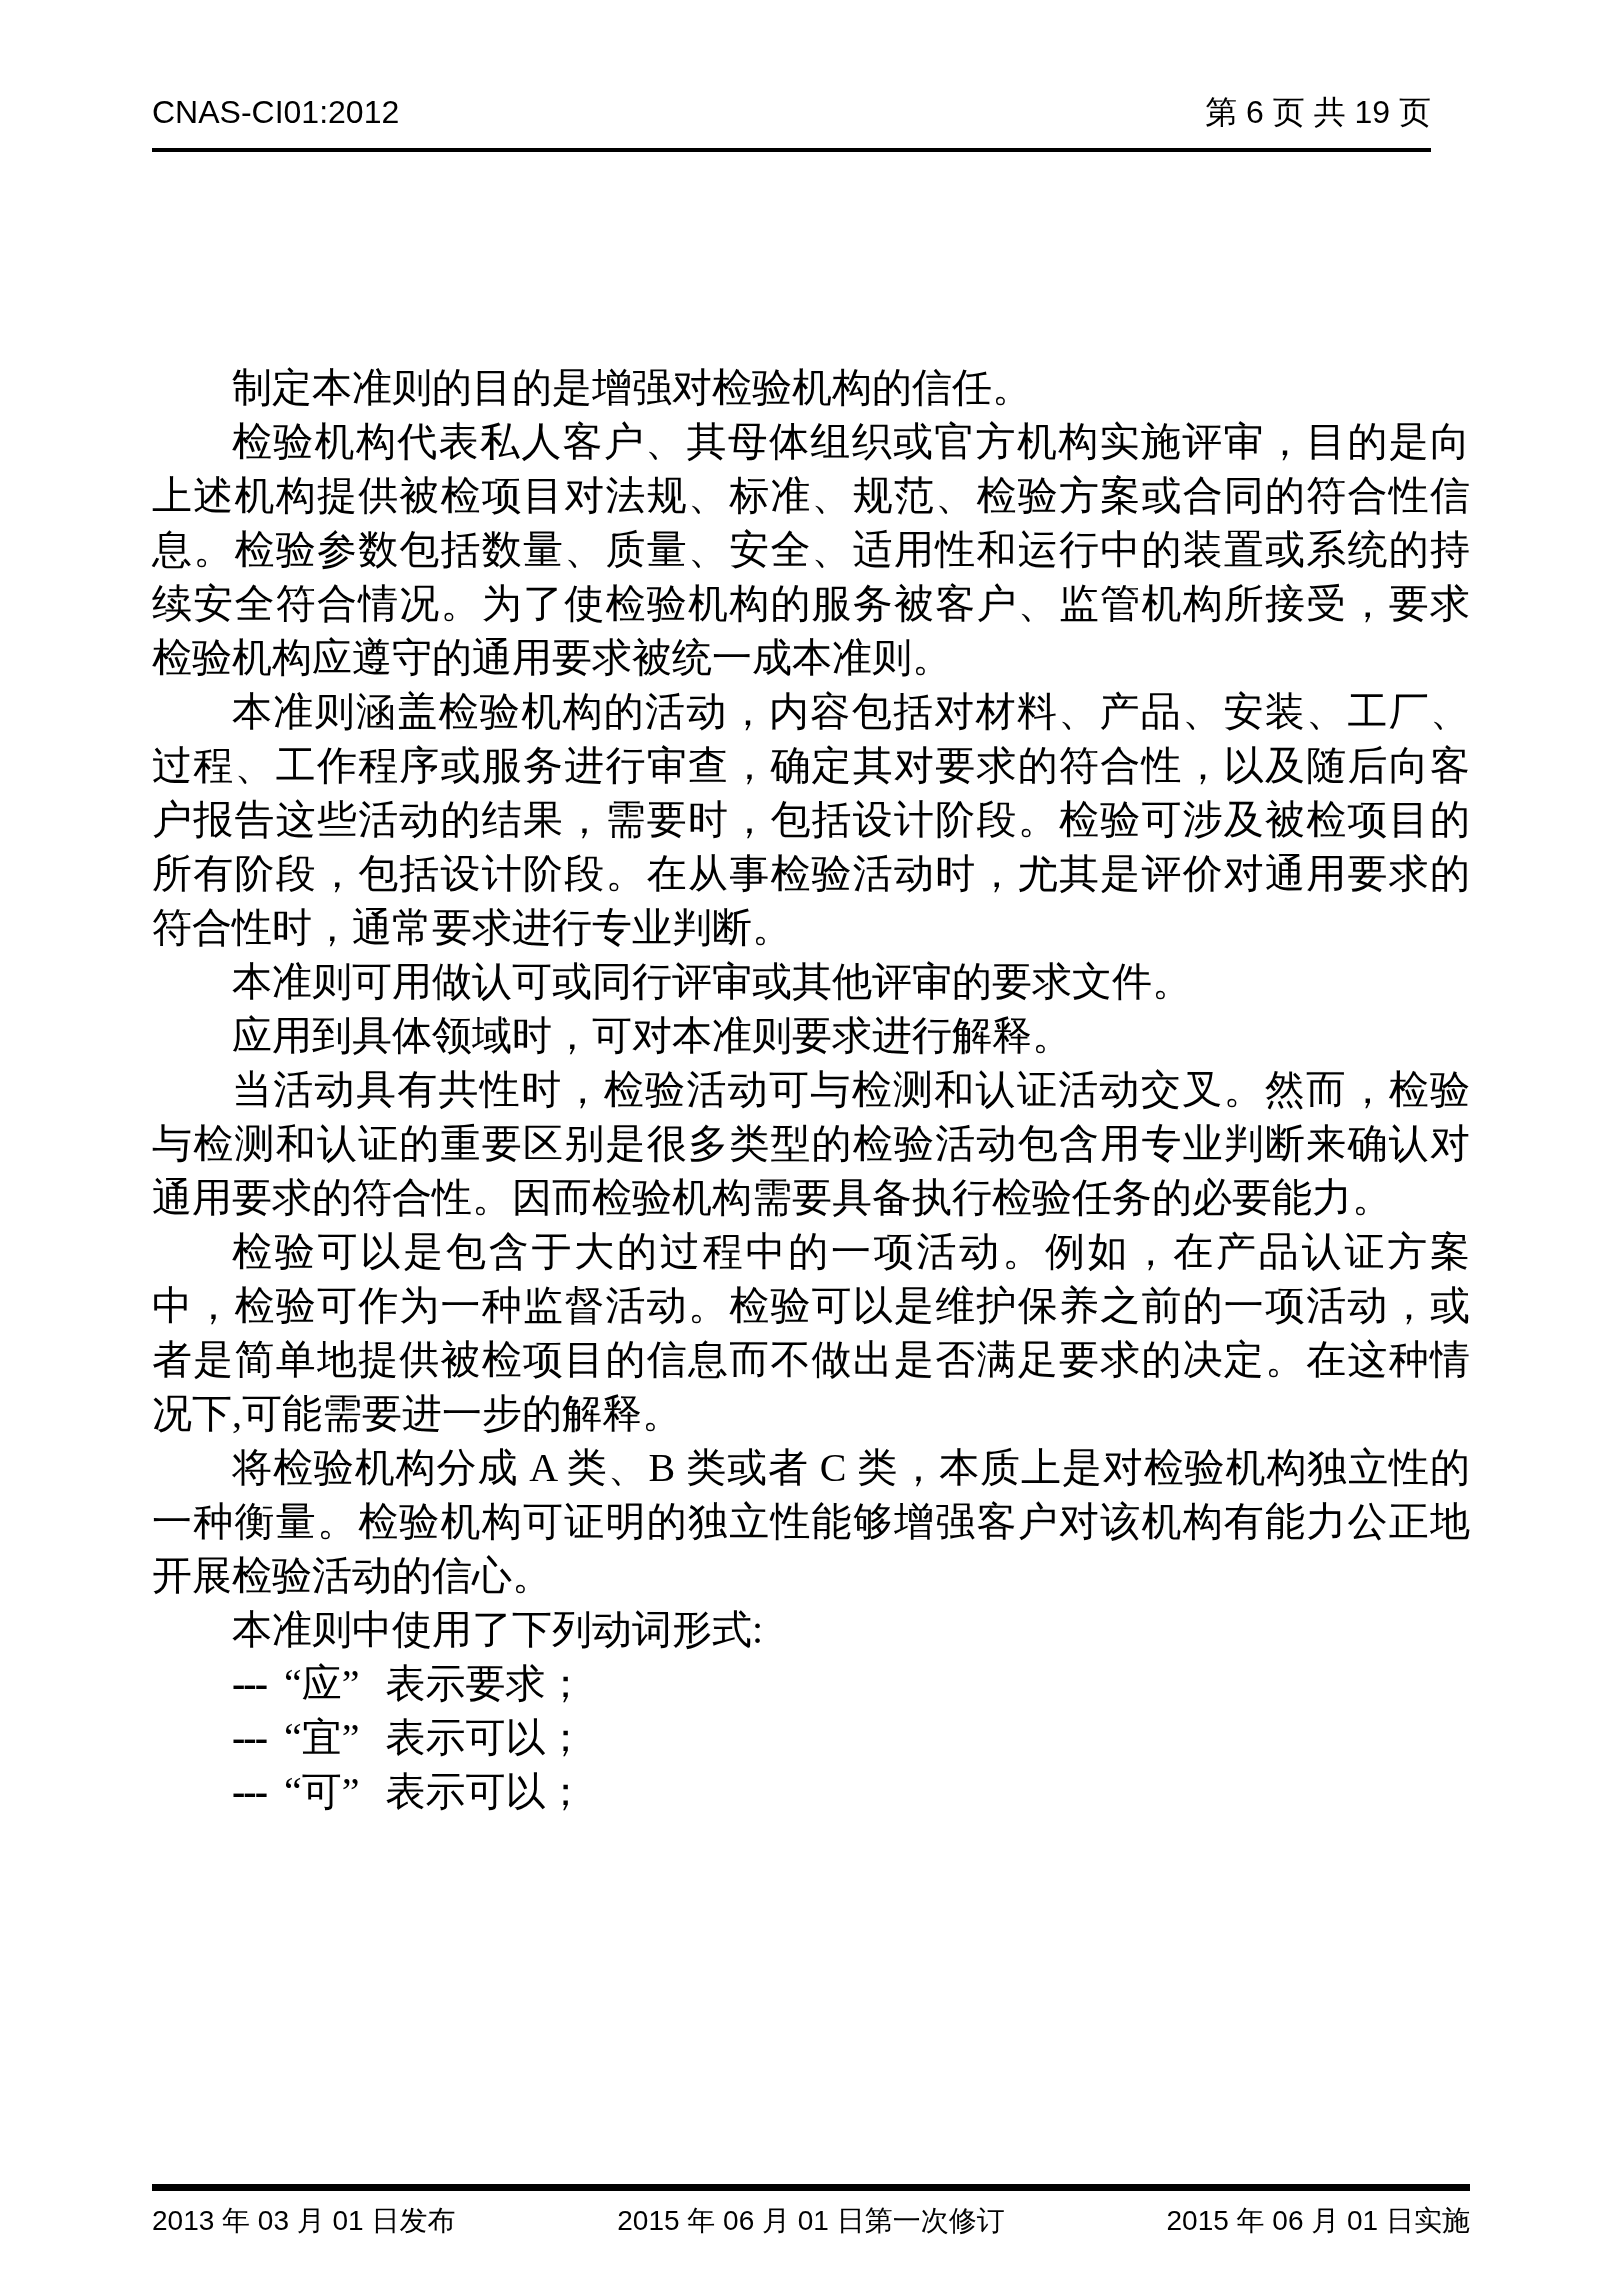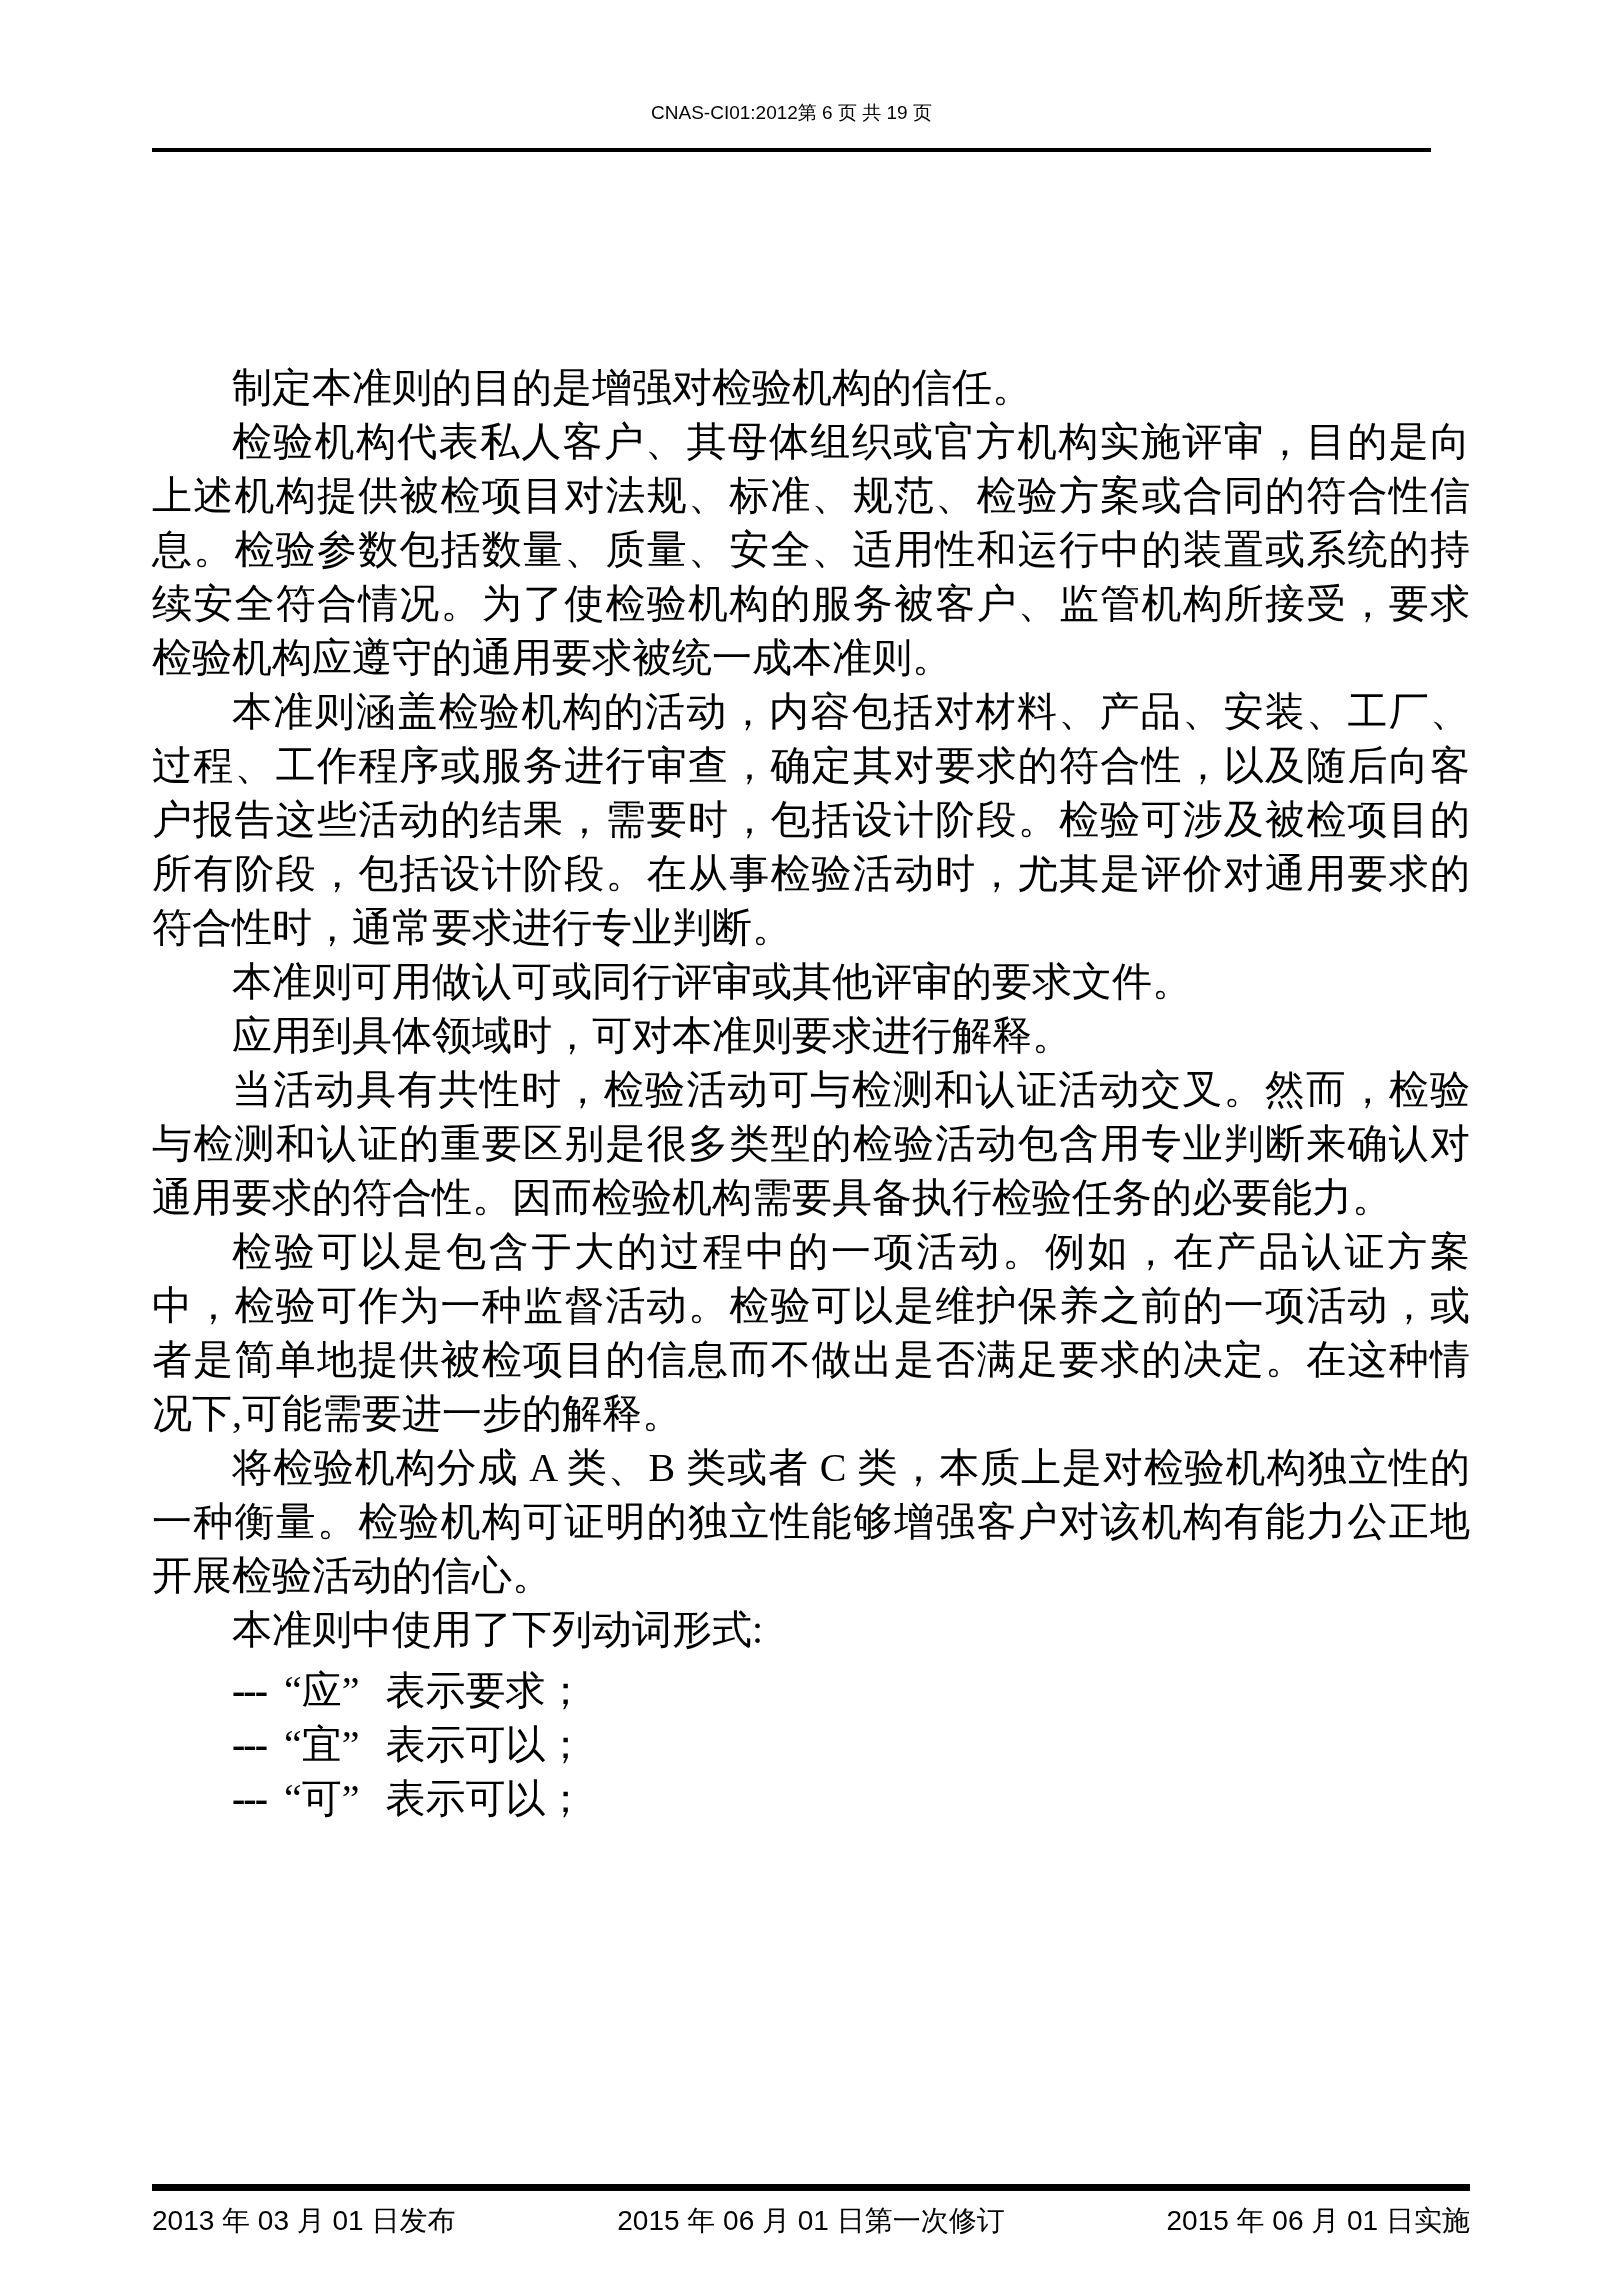--- a/index.html
+++ b/index.html
@@ -16,24 +16,24 @@
     font-family: "Liberation Serif", "DejaVu Serif", serif;
     color: #000000;
     overflow: hidden;
   }
   .header {
     position: absolute;
     top: 96px;
     left: 152px;
     width: 1279px;
     display: flex;
-    justify-content: center;
+    justify-content: space-between;
     align-items: flex-end;
     font-family: "Liberation Sans", "DejaVu Sans", sans-serif;
-    font-size: 19px;
+    font-size: 32px;
     line-height: 33px;
   }
   .header-rule {
     position: absolute;
     top: 148px;
     left: 152px;
     width: 1279px;
     height: 3.9px;
     background: #000000;
   }
@@ -57,21 +57,20 @@
     line-height: 54px;
     text-align: justify;
   }
   .doc-body p {
     margin: 0;
     padding: 0;
     text-indent: 2em;
   }
   .verb-list {
     text-align: left;
-    margin-top: 7px;
   }
   .verb-item {
     padding-left: 2em;
   }
   .verb-dash {
     font-weight: bold;
     letter-spacing: -2px;
   }
   .verb-term {
     margin-left: 0.45em;

